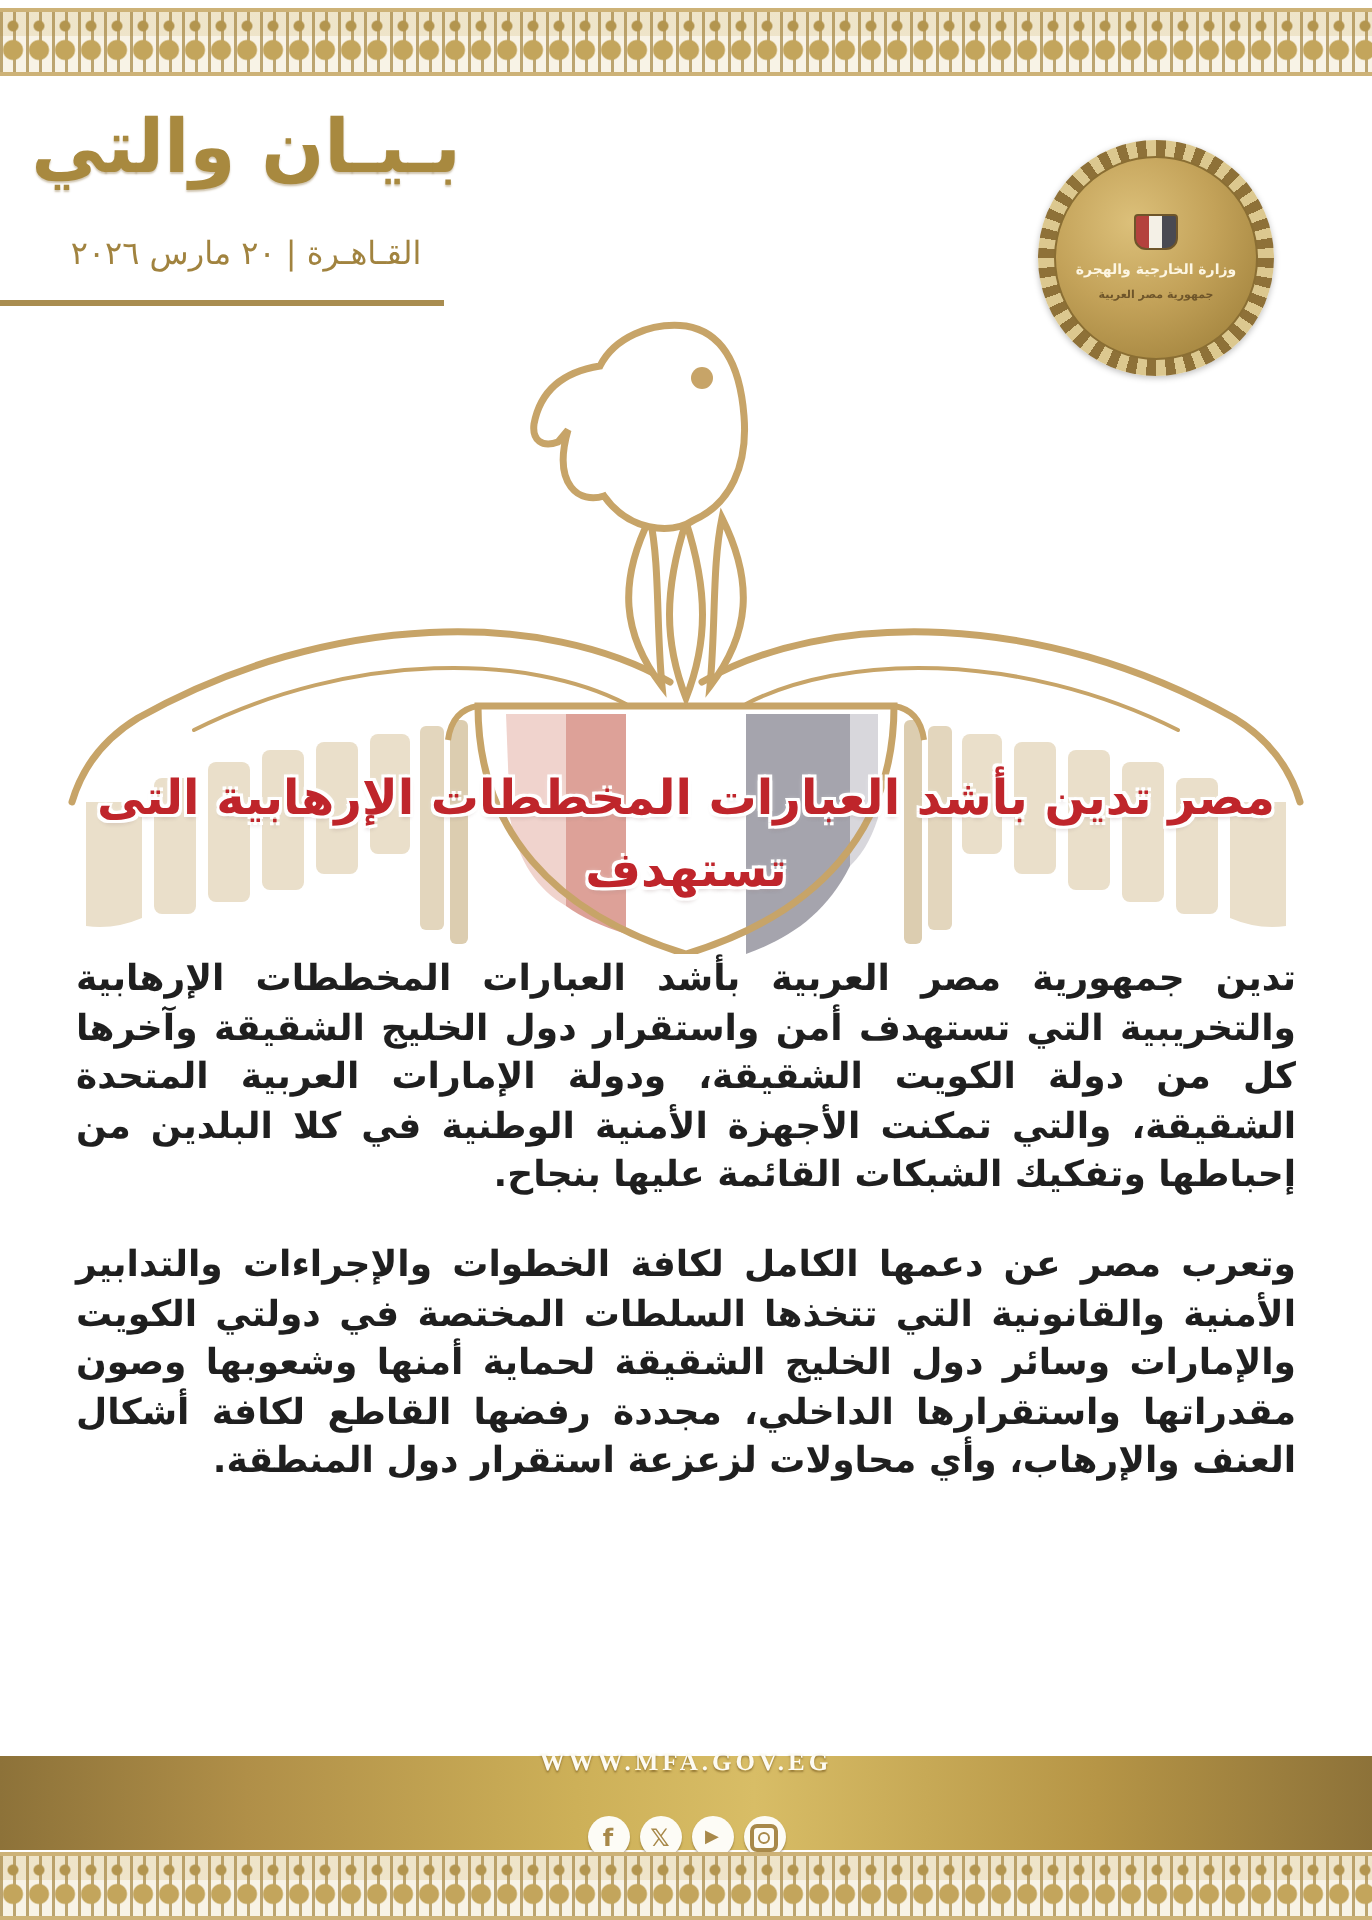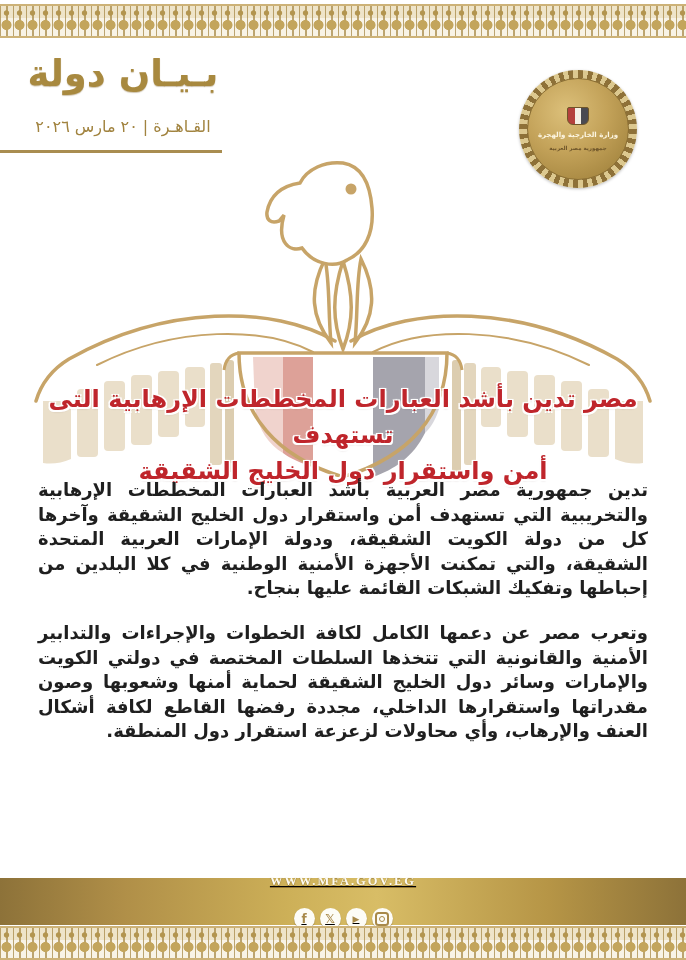--- a/index.html
+++ b/index.html
@@ -41,40 +41,40 @@
     color:#bf252b;font-weight:bold;font-size:24px;line-height:36px;
     text-shadow:-1.5px -1.5px 0 #fff,1.5px -1.5px 0 #fff,-1.5px 1.5px 0 #fff,1.5px 1.5px 0 #fff,
                 0 0 3px #fff,0 2px 2px rgba(60,0,0,.18);}
   
   .body-text{position:absolute;top:478px;left:38px;right:38px;direction:rtl;
     text-align:justify;color:#1f1f1f;font-size:18px;line-height:24.6px;font-weight:bold;}
   .body-text p{margin:0 0 20px 0;}
   
   .band{position:absolute;top:878px;left:0;right:0;height:47px;
     background:linear-gradient(90deg,#8d7239 0%,#b08f48 18%,#cdb058 42%,#d8bd66 55%,#b69546 80%,#8d7239 100%);
-    display:flex;flex-direction:column;align-items:center;justify-content:center;gap:19px;text-decoration:underline;}
+    display:flex;flex-direction:column;align-items:center;justify-content:center;gap:19px;}
   .website{font-family:"Liberation Serif","DejaVu Serif",serif;font-size:12.5px;letter-spacing:2px;
     color:#fdfbf3;font-weight:bold;text-shadow:0 1px 1px rgba(90,60,10,.5);}
   .social-row{display:flex;gap:5px;}
   .sicon{width:21px;height:21px;border-radius:50%;background:#fdfcf6;color:#a8894a;
     display:flex;align-items:center;justify-content:center;font-size:12px;font-weight:bold;
     box-shadow:0 1px 1px rgba(80,55,10,.4);cursor:pointer;}
   .sicon .cam{width:10px;height:10px;border:2px solid #a8894a;border-radius:3.5px;
     display:flex;align-items:center;justify-content:center;}
   .sicon .cam i{display:block;width:4px;height:4px;border:1.5px solid #a8894a;border-radius:50%;}
 </style>
 </head>
 <body>
 
 <div class="page">
 
   <div class="ornament top"></div>
 
   <div class="title-block">
-    <h1 class="stmt-title">بـيـان دولة</h1>
+    <h1 class="stmt-title">بـيـان والتي</h1>
     <div class="dateline">القـاهـرة | ٢٠ مارس ٢٠٢٦</div>
   </div>
   <div class="title-rule"></div>
 
   <div class="seal">
     <div class="seal-core">
       <span class="mini-flag"></span>
       <span class="seal-line1">وزارة الخارجية والهجرة</span>
       <span class="seal-line2">جمهورية مصر العربية</span>
     </div>
@@ -128,21 +128,20 @@
       <path d="M330 106 C319 140 319 166 330 194 C341 166 341 140 330 106 Z"></path>
     </g>
 
     <path d="M330 8 C312 6 294 14 287 28 C268 31 257 41 254 57 C253 65 258 69 266 66 L271 60
              C263 88 277 97 289 93 C301 110 322 113 334 105 C352 97 361 78 359 53 C357 27 348 11 330 8 Z" stroke="#c7a468" stroke-width="3.5" fill="#ffffff"></path>
     <circle cx="338" cy="34" r="5.5" fill="#c7a468"></circle>
   </svg>
 
   <div class="headline">
     <div>مصر تدين بأشد العبارات المخططات الإرهابية التى تستهدف</div>
-    <div>أمن واستقرار دول الخليج الشقيقة</div>
   </div>
 
   <main class="body-text">
     <p>تدين جمهورية مصر العربية بأشد العبارات المخططات الإرهابية والتخريبية التي تستهدف أمن واستقرار دول الخليج الشقيقة وآخرها كل من دولة الكويت الشقيقة، ودولة الإمارات العربية المتحدة الشقيقة، والتي تمكنت الأجهزة الأمنية الوطنية في كلا البلدين من إحباطها وتفكيك الشبكات القائمة عليها بنجاح.</p>
     <p>وتعرب مصر عن دعمها الكامل لكافة الخطوات والإجراءات والتدابير الأمنية والقانونية التي تتخذها السلطات المختصة في دولتي الكويت والإمارات وسائر دول الخليج الشقيقة لحماية أمنها وشعوبها وصون مقدراتها واستقرارها الداخلي، مجددة رفضها القاطع لكافة أشكال العنف والإرهاب، وأي محاولات لزعزعة استقرار دول المنطقة.</p>
   </main>
 
   <footer class="band">
     <div class="website">WWW.MFA.GOV.EG</div>
     <div class="social-row">

